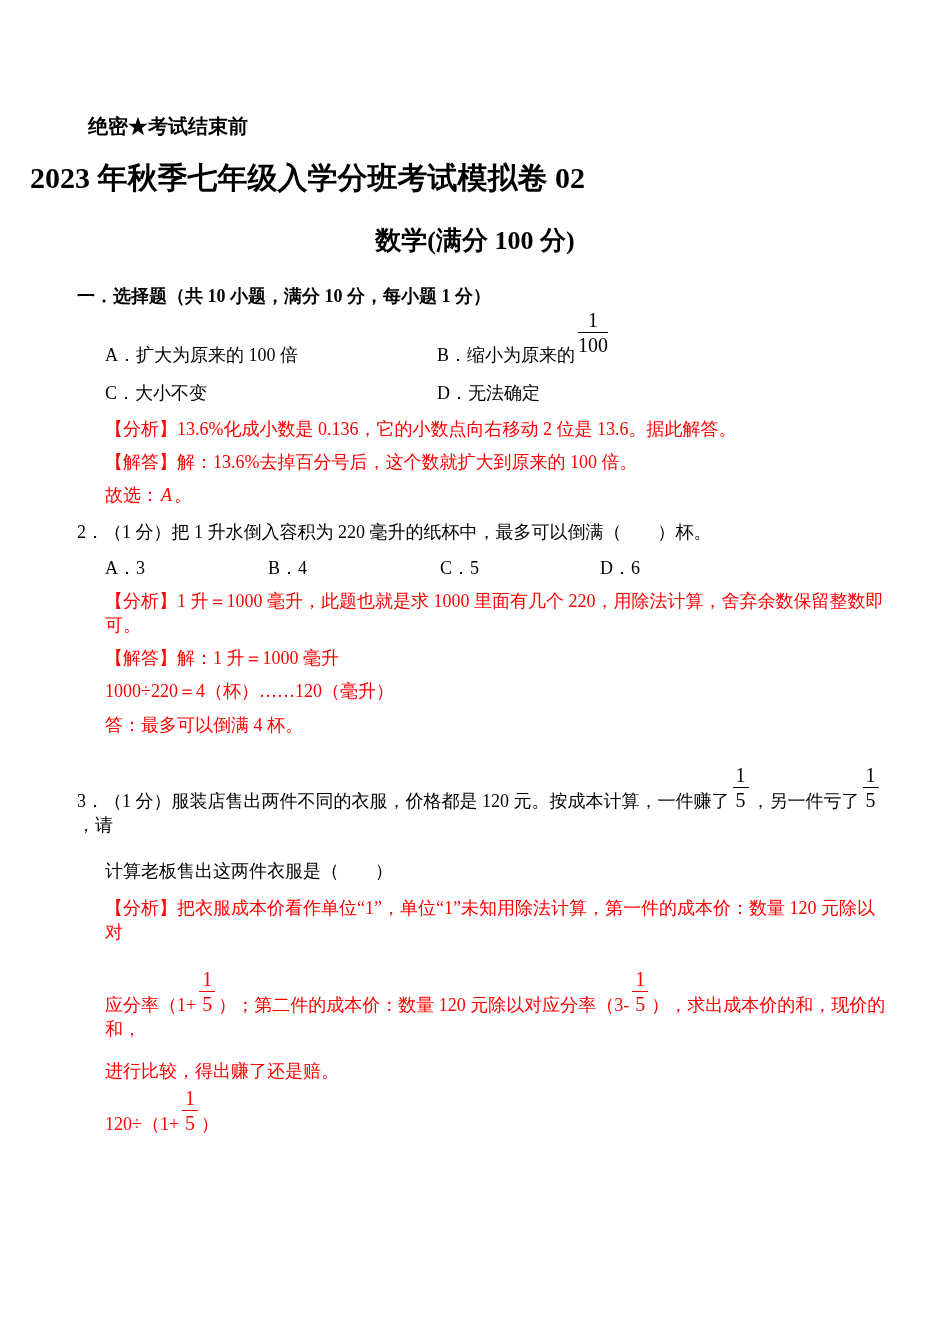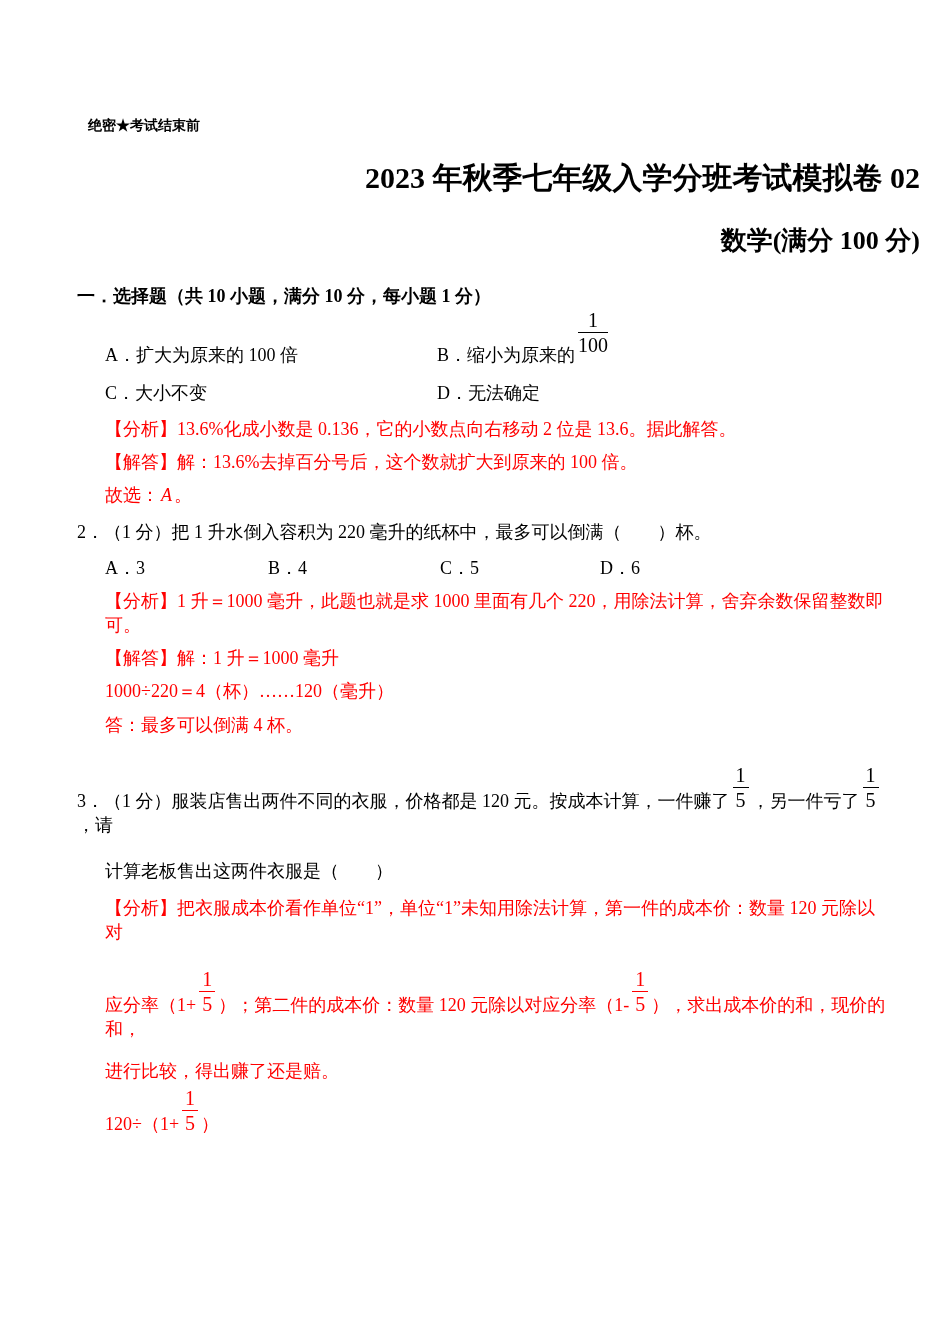--- a/index.html
+++ b/index.html
@@ -9,23 +9,23 @@
     margin:0 auto;
     background:#ffffff;
     font-family:"Liberation Serif","DejaVu Serif",serif;
     font-size:18px; color:#000;
     overflow:hidden;
     box-sizing:border-box;
   }
   p { margin:0; line-height:24px; }
   .red { color:#ff0000; }
 
-  .secret   { margin:114px 0 0 88px; font-size:14px; font-weight:bold; }
-  .title    { margin:20px 30px 0 30px; font-size:30px; line-height:40px; font-weight:bold; text-align:right; }
-  .subtitle { margin:26px 30px 0 30px; font-size:26px; line-height:34px; font-weight:bold; text-align:right; }
+  .secret   { margin:114px 0 0 88px; font-size:20px; font-weight:bold; }
+  .title    { margin:20px 30px 0 30px; font-size:30px; line-height:40px; font-weight:bold; text-align:left; }
+  .subtitle { margin:26px 30px 0 30px; font-size:26px; line-height:34px; font-weight:bold; text-align:center; }
   .section-head { margin-top:26px; font-weight:bold;font-family:Liberation Serif, serif; }
 
   .ind-q { margin-left:77px; margin-right:58px; }
   .ind-b { margin-left:105px; margin-right:58px; }.mt4{margin-top:4px}.mt7{margin-top:7px}.mt9{margin-top:9px}
   .mt10{margin-top:10px}.mt12{margin-top:12px}.mt13{margin-top:13px}.mt14{margin-top:14px}
   .mt18{margin-top:18px}.mt22{margin-top:22px}.mt24{margin-top:24px}
   .mt27{margin-top:27px}
 
   .opt-row { display:flex; align-items:baseline; }
   .ow  { width:332px; flex:0 0 auto; }
@@ -86,20 +86,20 @@
   <p class="red ind-b mt10">答：最多可以倒满 4 杯。</p>
 
   <p class="ind-q mt27">
     <span>3．（1 分）服装店售出两件不同的衣服，价格都是 120 元。按成本计算，一件赚了</span><span class="frac"><span class="num">1</span><span class="den">5</span></span><span>，另一件亏了</span><span class="frac"><span class="num">1</span><span class="den">5</span></span><span>，请</span>
   </p>
   <p class="ind-b mt22">计算老板售出这两件衣服是（　　）</p>
 
 
   <p class="red ind-b mt13">【分析】把衣服成本价看作单位“1”，单位“1”未知用除法计算，第一件的成本价：数量 120 元除以对</p>
   <p class="red ind-b mt24">
-    <span>应分率（1+</span><span class="frac"><span class="num">1</span><span class="den">5</span></span><span>）；第二件的成本价：数量 120 元除以对应分率（1-</span><span class="frac"><span class="num">1</span><span class="den">5</span></span><span>），求出成本价的和，现价的和，</span>
+    <span>应分率（1+</span><span class="frac"><span class="num">1</span><span class="den">5</span></span><span>）；第二件的成本价：数量 120 元除以对应分率（3-</span><span class="frac"><span class="num">1</span><span class="den">5</span></span><span>），求出成本价的和，现价的和，</span>
   </p>
   <p class="red ind-b mt18">进行比较，得出赚了还是赔。</p>
   <p class="red ind-b mt4">
     <span>120÷（1+</span><span class="frac"><span class="num">1</span><span class="den">5</span></span><span>）</span>
   </p>
 
 </div>
 
 </body></html>

